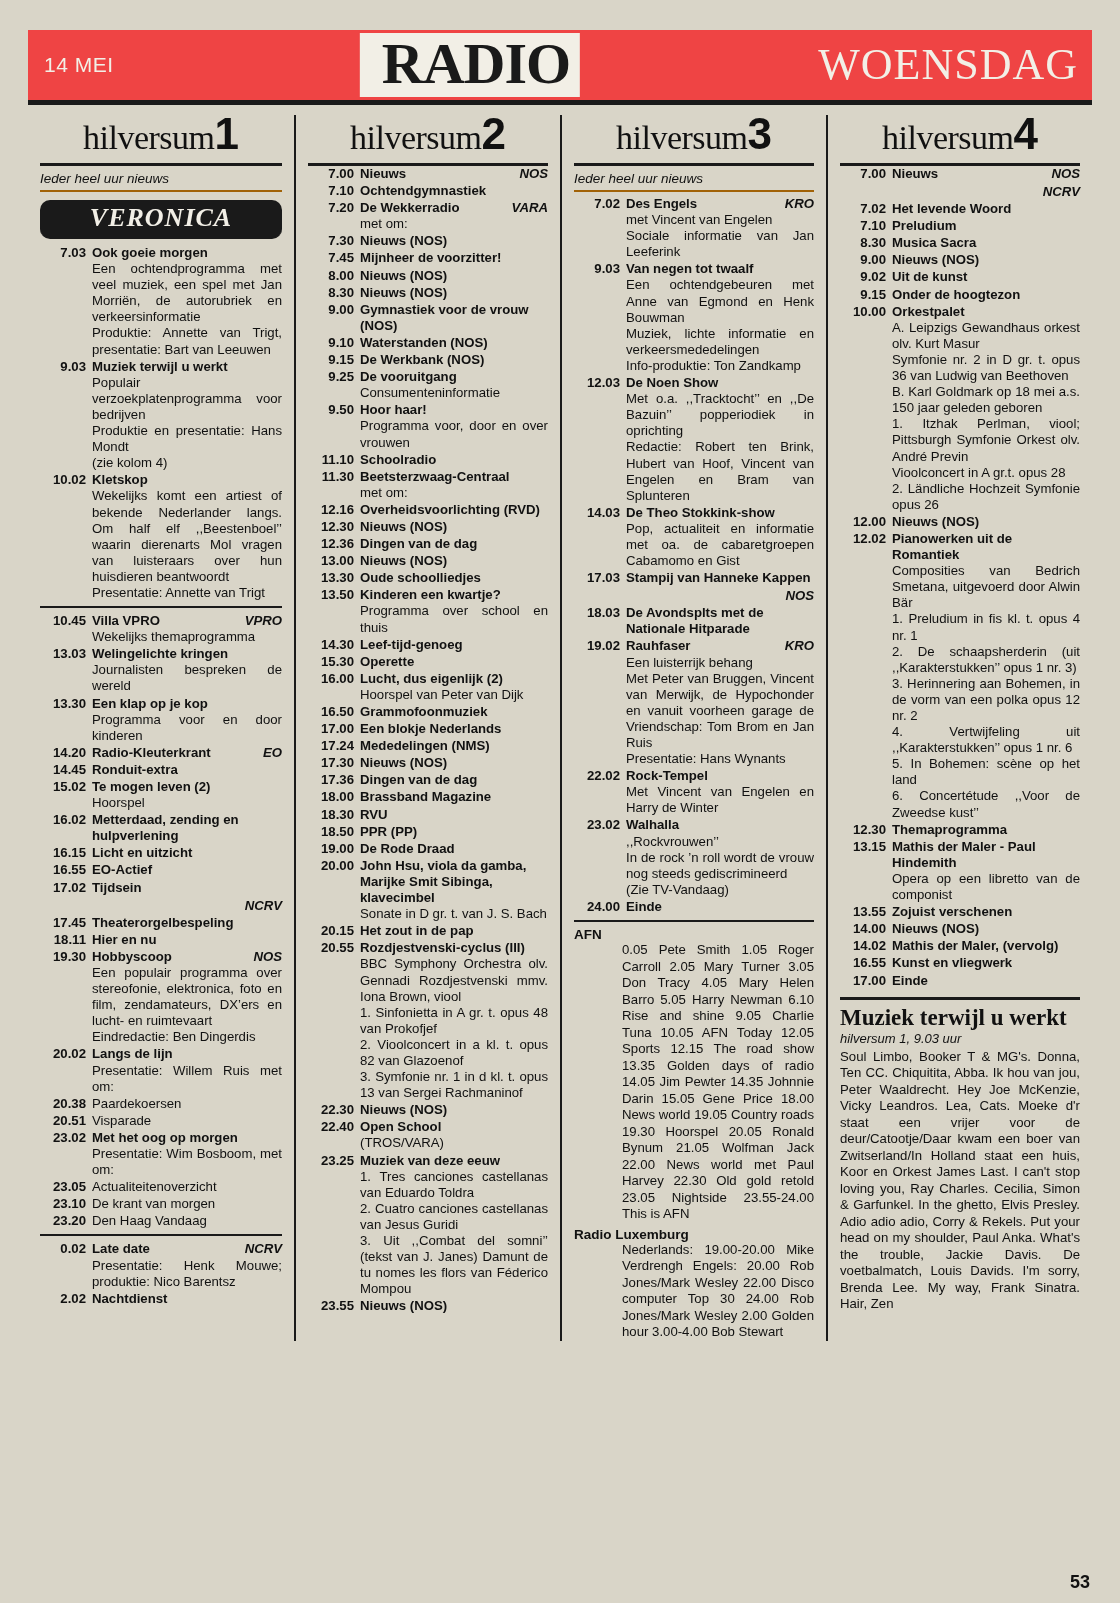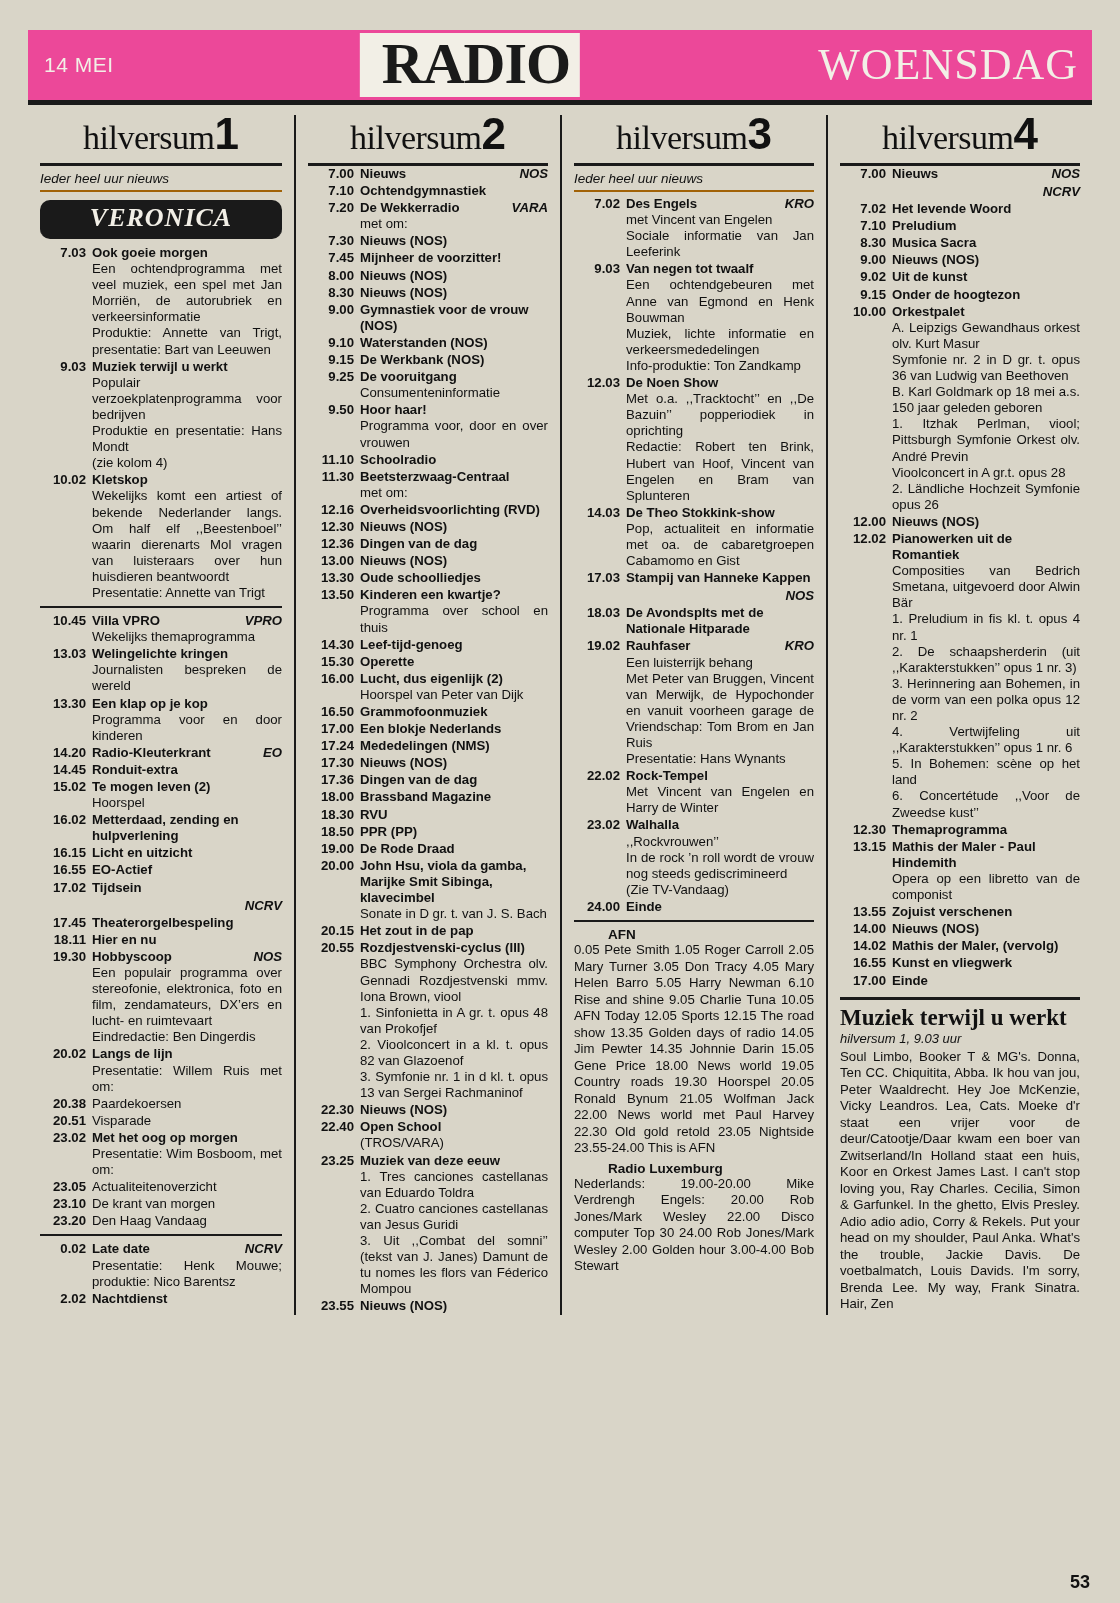--- a/index.html
+++ b/index.html
@@ -13,21 +13,21 @@
     position:relative;
     width:1120px;
     min-height:1603px;
     background:#d9d5c8;
     box-sizing:border-box;
     padding:30px 28px 20px 28px;
   }
   
   .masthead{
     position:relative;
-    background:#ec4899;
+    background:#ef4444;
     color:#f2efe6;
     height:70px;
     display:flex;
     align-items:center;
     border-bottom:5px solid #1a1a1a;
   }
   .masthead .date{
     font-size:21px;
     letter-spacing:.5px;
     padding-left:16px;
@@ -147,22 +147,22 @@
   }
   .musicbox .sub{font-style:italic;font-size:13px;margin-bottom:3px;}
   .musicbox .txt{font-size:13.2px;line-height:1.25;text-align:justify;}
   .pagenum{
     position:absolute;
     right:30px;
     bottom:10px;
     font-weight:bold;
     font-size:18px;
   }
-  .afn{font-size:13.2px;line-height:1.25;text-align:justify;}
-  .hdr-strong{font-weight:bold;font-size:13.5px;margin-left:34px;}
+  .afn{font-size:13.2px;line-height:1.25;text-align:justify;margin-left:48px;}
+  .hdr-strong{font-weight:bold;font-size:13.5px;}
 </style>
 </head>
 <body>
 
 <div class="page">
 
   <div class="masthead">
     <div class="date">14 MEI</div>
     <div class="radio">RADIO</div>
     <div class="day">WOENSDAG</div>

